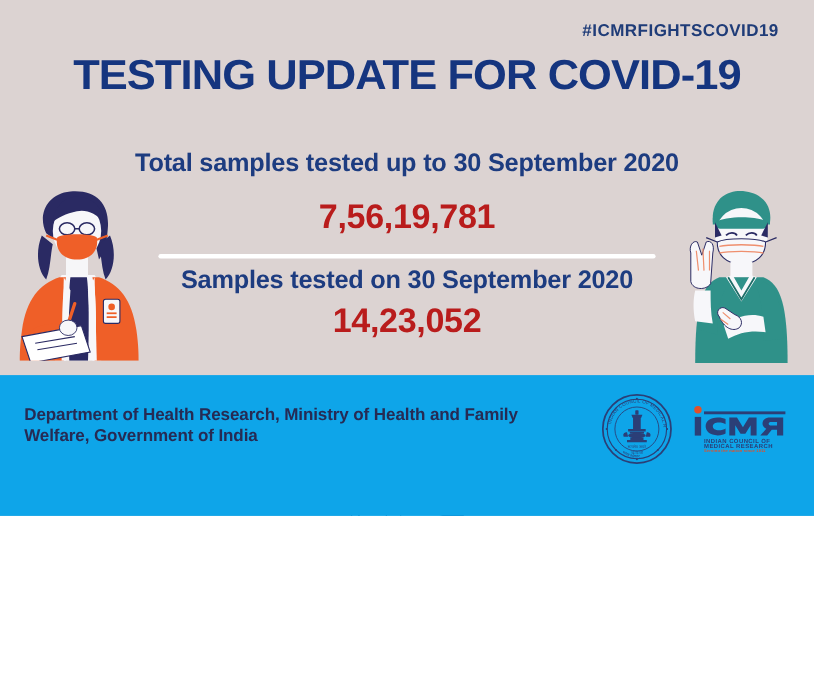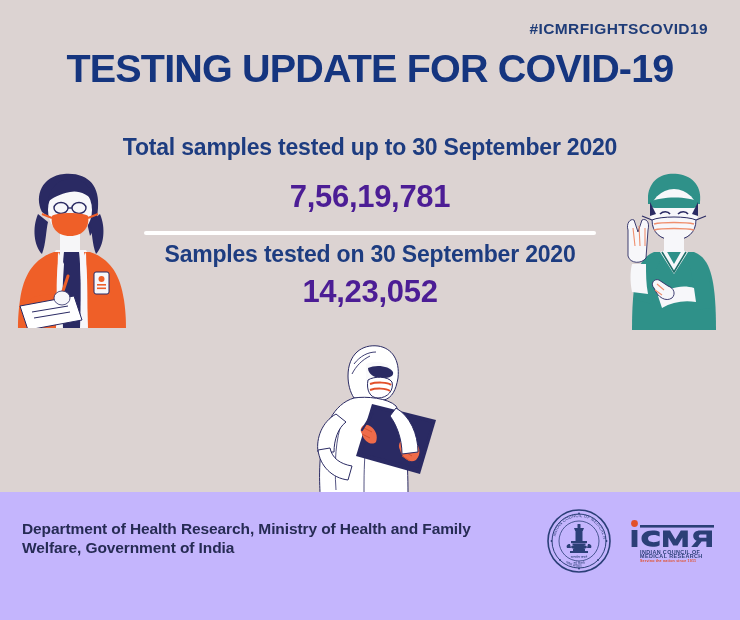--- a/index.html
+++ b/index.html
@@ -9,21 +9,21 @@
   body {
     width: 740px;
     height: 620px;
     overflow: hidden;
     font-family: "Liberation Sans", sans-serif;
     background: #ffffff;
   }
   .poster {
     position: relative;
     width: 740px;
-    height: 620px;
+    height: 469px;
     background: #dcd3d2;
     overflow: hidden;
   }
 
   
   .hashtag {
     position: absolute;
     top: 20px;
     right: 32px;
     font-size: 15.5px;
@@ -58,21 +58,21 @@
   }
   .stat-label {
     font-size: 23px;
     font-weight: 700;
     color: #1d3c80;
     letter-spacing: -0.2px;
   }
   .stat-value {
     font-size: 31px;
     font-weight: 700;
-    color: #4c1d95;
+    color: #b91c1c;
     letter-spacing: -0.3px;
   }
   .stat-total-label { margin-top: 0; }
   .stat-total-value { margin-top: 18px; }
   .divider {
     width: 452px;
     height: 4px;
     background: #ffffff;
     margin: 16px auto 0 auto;
     border-radius: 2px;
@@ -80,21 +80,21 @@
   .stat-daily-label { margin-top: 6px; }
   .stat-daily-value { margin-top: 6px; }
 
   
   .footer {
     position: absolute;
     left: 0;
     bottom: 0;
     width: 740px;
     height: 128px;
-    background: #c4b5fd;
+    background: #0ea5e9;
     text-decoration: underline;
   }
   .footer-text {
     position: absolute;
     left: 22px;
     top: 27px;
     width: 470px;
   }
   .dept {
     font-size: 15.5px;

